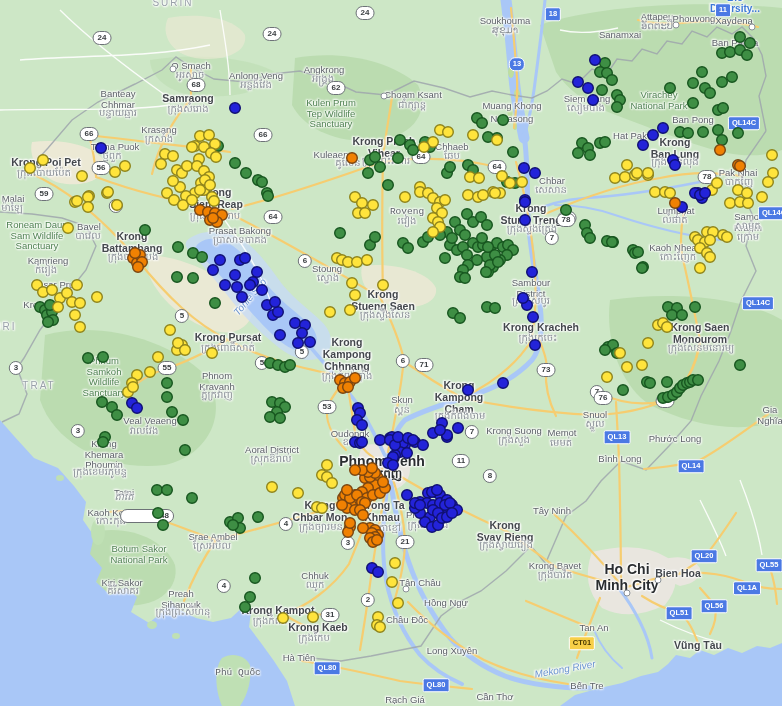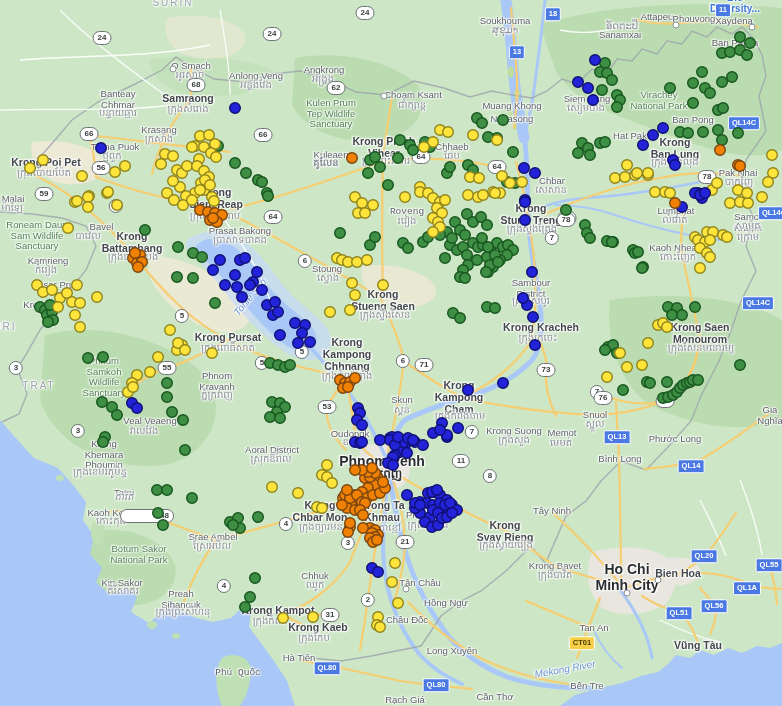--- a/index.html
+++ b/index.html
@@ -165,53 +165,53 @@
       <div class="lb s" style="left: 159px; top: 139px;">ក្រសាំង</div>
       <div class="lb t" style="left: 115px; top: 147px;">Thma Puok</div>
       <div class="lb s" style="left: 112px; top: 156px;">ថ្មពួក</div>
       <div class="lb c" style="left: 46px; top: 163px;">Krong Poi Pet</div>
       <div class="lb s" style="left: 44px; top: 173px;">ក្រុងប៉ោយប៉ែត</div>
       <div class="lb t" style="left: 13px; top: 199px;">Malai</div>
       <div class="lb s" style="left: 12px; top: 208px;">ម៉ាឡៃ</div>
       <div class="lb p" style="left: 37px; top: 236px;">Roneam Daun
 Sam Wildlife
 Sanctuary</div>
-      <div class="lb t" style="left: 89px; top: 227px; padding-left: 25px;">Bavel</div>
+      <div class="lb t" style="left: 89px; top: 227px;">Bavel</div>
       <div class="lb s" style="left: 88px; top: 236px;">បាវេល</div>
       <div class="lb t" style="left: 48px; top: 261px;">Kamrieng</div>
       <div class="lb s" style="left: 46px; top: 270px;">កំរៀង</div>
       <div class="lb t" style="left: 57px; top: 285px;">Phsar Prum</div>
       <div class="lb t" style="left: 36px; top: 305px;">Krong</div>
       <div class="lb c" style="left: 216px; top: 199px;">Krong
 Siem Reap</div>
       <div class="lb s" style="left: 215px; top: 216px;">ក្រុងសៀមរាប</div>
       <div class="lb t" style="left: 240px; top: 231px;">Prasat Bakong</div>
       <div class="lb s" style="left: 240px; top: 240px;">ប្រាសាទបាគង</div>
       <div class="lb p" style="left: 331px; top: 114px;">Kulen Prum
 Tep Wildlife
 Sanctuary</div>
       <div class="lb t" style="left: 324px; top: 70px;">Angkrong</div>
       <div class="lb s" style="left: 323px; top: 79px;">អង្គ្រង</div>
       <div class="lb t" style="left: 413px; top: 95px;">Choam Ksant</div>
       <div class="lb s" style="left: 412px; top: 105px;">ជាំក្សាន្ត</div>
       <div class="lb t" style="left: 331px; top: 155px;">Kuleaen</div>
-      <div class="lb s" style="left: 326px; top: 163px; font-weight: bold;">គូលែន</div>
+      <div class="lb s" style="left: 348px; top: 163px;">គូលែន</div>
       <div class="lb c" style="left: 384px; top: 148px;">Krong Preah
 Vihear</div>
       <div class="lb s" style="left: 386px; top: 161px;">ក្រុងព្រះវិហារ</div>
       <div class="lb t" style="left: 452px; top: 147px;">Chhaeb</div>
       <div class="lb s" style="left: 452px; top: 156px;">ឆែប</div>
       <div class="lb t" style="left: 407px; top: 212px; font-family: Liberation Mono, monospace;">Roveng</div>
       <div class="lb s" style="left: 407px; top: 221px;">រវៀង</div>
       <div class="lb t" style="left: 505px; top: 21px;">Soukhouma</div>
       <div class="lb s" style="left: 505px; top: 30px;">ສຸຂຸມາ</div>
       <div class="lb t" style="left: 512px; top: 106px;">Muang Khong</div>
       <div class="lb t" style="left: 512px; top: 119px;">Nakasong</div>
       <div class="lb t" style="left: 657px; top: 17px;">Attapeu</div>
-      <div class="lb s" style="left: 622px; top: 26px; text-align: right;">ອັດຕະປື</div>
+      <div class="lb s" style="left: 657px; top: 26px; text-align: right;">ອັດຕະປື</div>
       <div class="lb t" style="left: 694px; top: 19px;">Phouvong</div>
       <div class="lb t" style="left: 734px; top: 21px;">Xaydena</div>
       <div class="lb t" style="left: 620px; top: 35px;">Sanamxai</div>
       <div class="lb t" style="left: 735px; top: 43px;">Ban Pakha</div>
       <div class="lb t" style="left: 587px; top: 99px;">Siem Pang</div>
       <div class="lb s" style="left: 586px; top: 108px;">សៀមប៉ាង</div>
       <div class="lb p" style="left: 659px; top: 101px;">Virachey
 National Park</div>
       <div class="lb t" style="left: 693px; top: 120px;">Ban Pong</div>
       <div class="lb t" style="left: 630px; top: 136px;">Hat Pak</div>
@@ -377,21 +377,21 @@
       <span class="sh shw" style="left: 665px; top: 401px;">76</span>
       <span class="sh shw" style="left: 707px; top: 177px;">78</span>
       <span class="sh shw" style="left: 566px; top: 220px;">78</span>
       <span class="sh shw" style="left: 405px; top: 542px;">21</span>
       <span class="sh shw" style="left: 368px; top: 600px;">2</span>
       <span class="sh shw" style="left: 330px; top: 615px;">31</span>
       <span class="sh shw" style="left: 461px; top: 461px;">11</span>
       <span class="sh shw" style="left: 490px; top: 476px;">8</span>
       <span class="sh shb" style="left: 553px; top: 14px;">18</span>
       <span class="sh shb" style="left: 723px; top: 10px;">11</span>
-      <span class="sh shb" style="left: 517px; top: 52px;">13</span>
+      <span class="sh shb" style="left: 517px; top: 64px; border-radius: 6px;">13</span>
       <span class="sh shb" style="left: 744px; top: 123px;">QL14C</span>
       <span class="sh shb" style="left: 758px; top: 303px;">QL14C</span>
       <span class="sh shb" style="left: 774px; top: 213px;">QL14C</span>
       <span class="sh shb" style="left: 617px; top: 437px;">QL13</span>
       <span class="sh shb" style="left: 691px; top: 466px;">QL14</span>
       <span class="sh shb" style="left: 704px; top: 556px;">QL20</span>
       <span class="sh shb" style="left: 769px; top: 565px;">QL55</span>
       <span class="sh shb" style="left: 747px; top: 588px;">QL1A</span>
       <span class="sh shb" style="left: 714px; top: 606px;">QL56</span>
       <span class="sh shb" style="left: 679px; top: 613px;">QL51</span>

